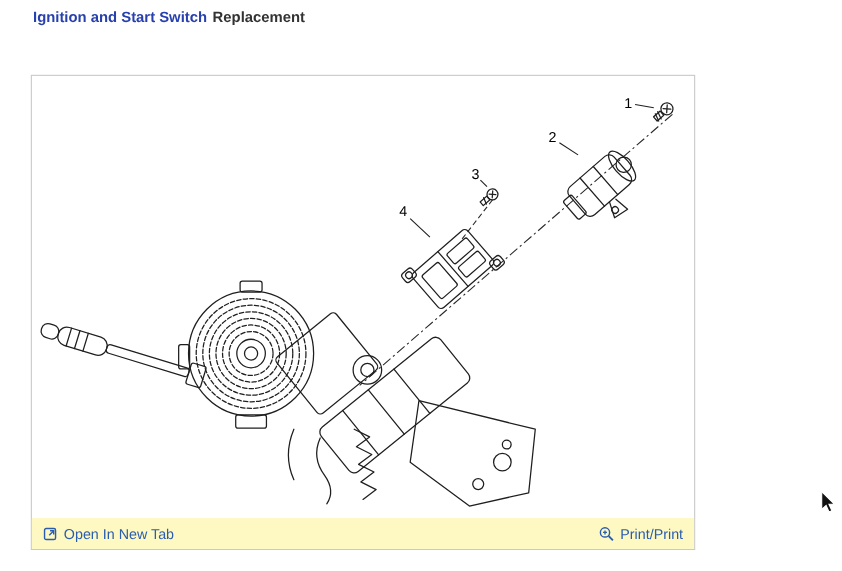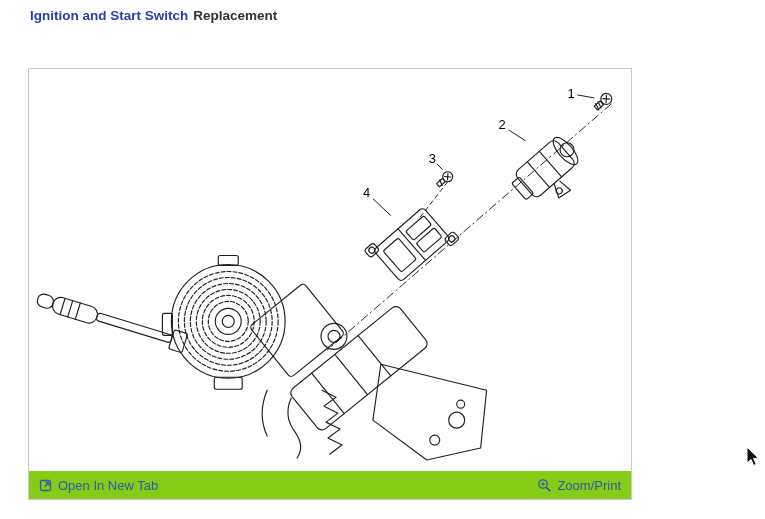--- a/index.html
+++ b/index.html
@@ -23,21 +23,21 @@
   .diagram-area svg{width:100%;height:100%;display:block;}
 
   .art, .art *{stroke:#1f1f1f;fill:none;stroke-width:1.15;stroke-linejoin:round;stroke-linecap:round;}
   .dashline{stroke:#2a2a2a;stroke-width:1;fill:none;}
   .leader{stroke:#1f1f1f;stroke-width:1;}
   .callout-num{fill:#000000;stroke:none;font-size:13px;font-family:"Liberation Sans",sans-serif;}
 
   .footer{
     position:absolute;left:0;right:0;bottom:0;height:28px;
     display:flex;justify-content:space-between;align-items:center;
-    padding:0 10px;box-sizing:border-box;background:#84cc16;
+    padding:0 10px;box-sizing:border-box;background:#fef9c3;
   }
   .flink{
     display:flex;align-items:center;gap:5px;
     color:#2a5db0;font-size:13px;cursor:pointer;text-decoration:none;
   }
   .flink svg{display:block;}
 
   .cursor{position:absolute;left:746px;top:446px;}
 </style>
 </head>
@@ -167,20 +167,20 @@
       </svg>
       <span>Open In New Tab</span>
     </a>
     <a class="flink">
       <svg width="15" height="15" viewBox="0 0 15 15">
         <circle cx="6" cy="6" r="4.2" fill="none" stroke="#2a5db0" stroke-width="1.3"></circle>
         <line x1="6" y1="4.2" x2="6" y2="7.8" stroke="#2a5db0" stroke-width="1.2"></line>
         <line x1="4.2" y1="6" x2="7.8" y2="6" stroke="#2a5db0" stroke-width="1.2"></line>
         <line x1="9.3" y1="9.3" x2="13.2" y2="13.2" stroke="#2a5db0" stroke-width="1.7"></line>
       </svg>
-      <span>Zoom/Print</span>
+      <span>Print/Print</span>
     </a>
   </div>
 </div>
 
 <svg class="cursor" width="16" height="22" viewBox="0 0 16 22">
   <polygon points="1,1 1,17 5,13.5 7.7,19.5 10.3,18.3 7.6,12.4 12.5,12.2" fill="#111111" stroke="#ffffff" stroke-width="1"></polygon>
 </svg>
 
 </body></html>

